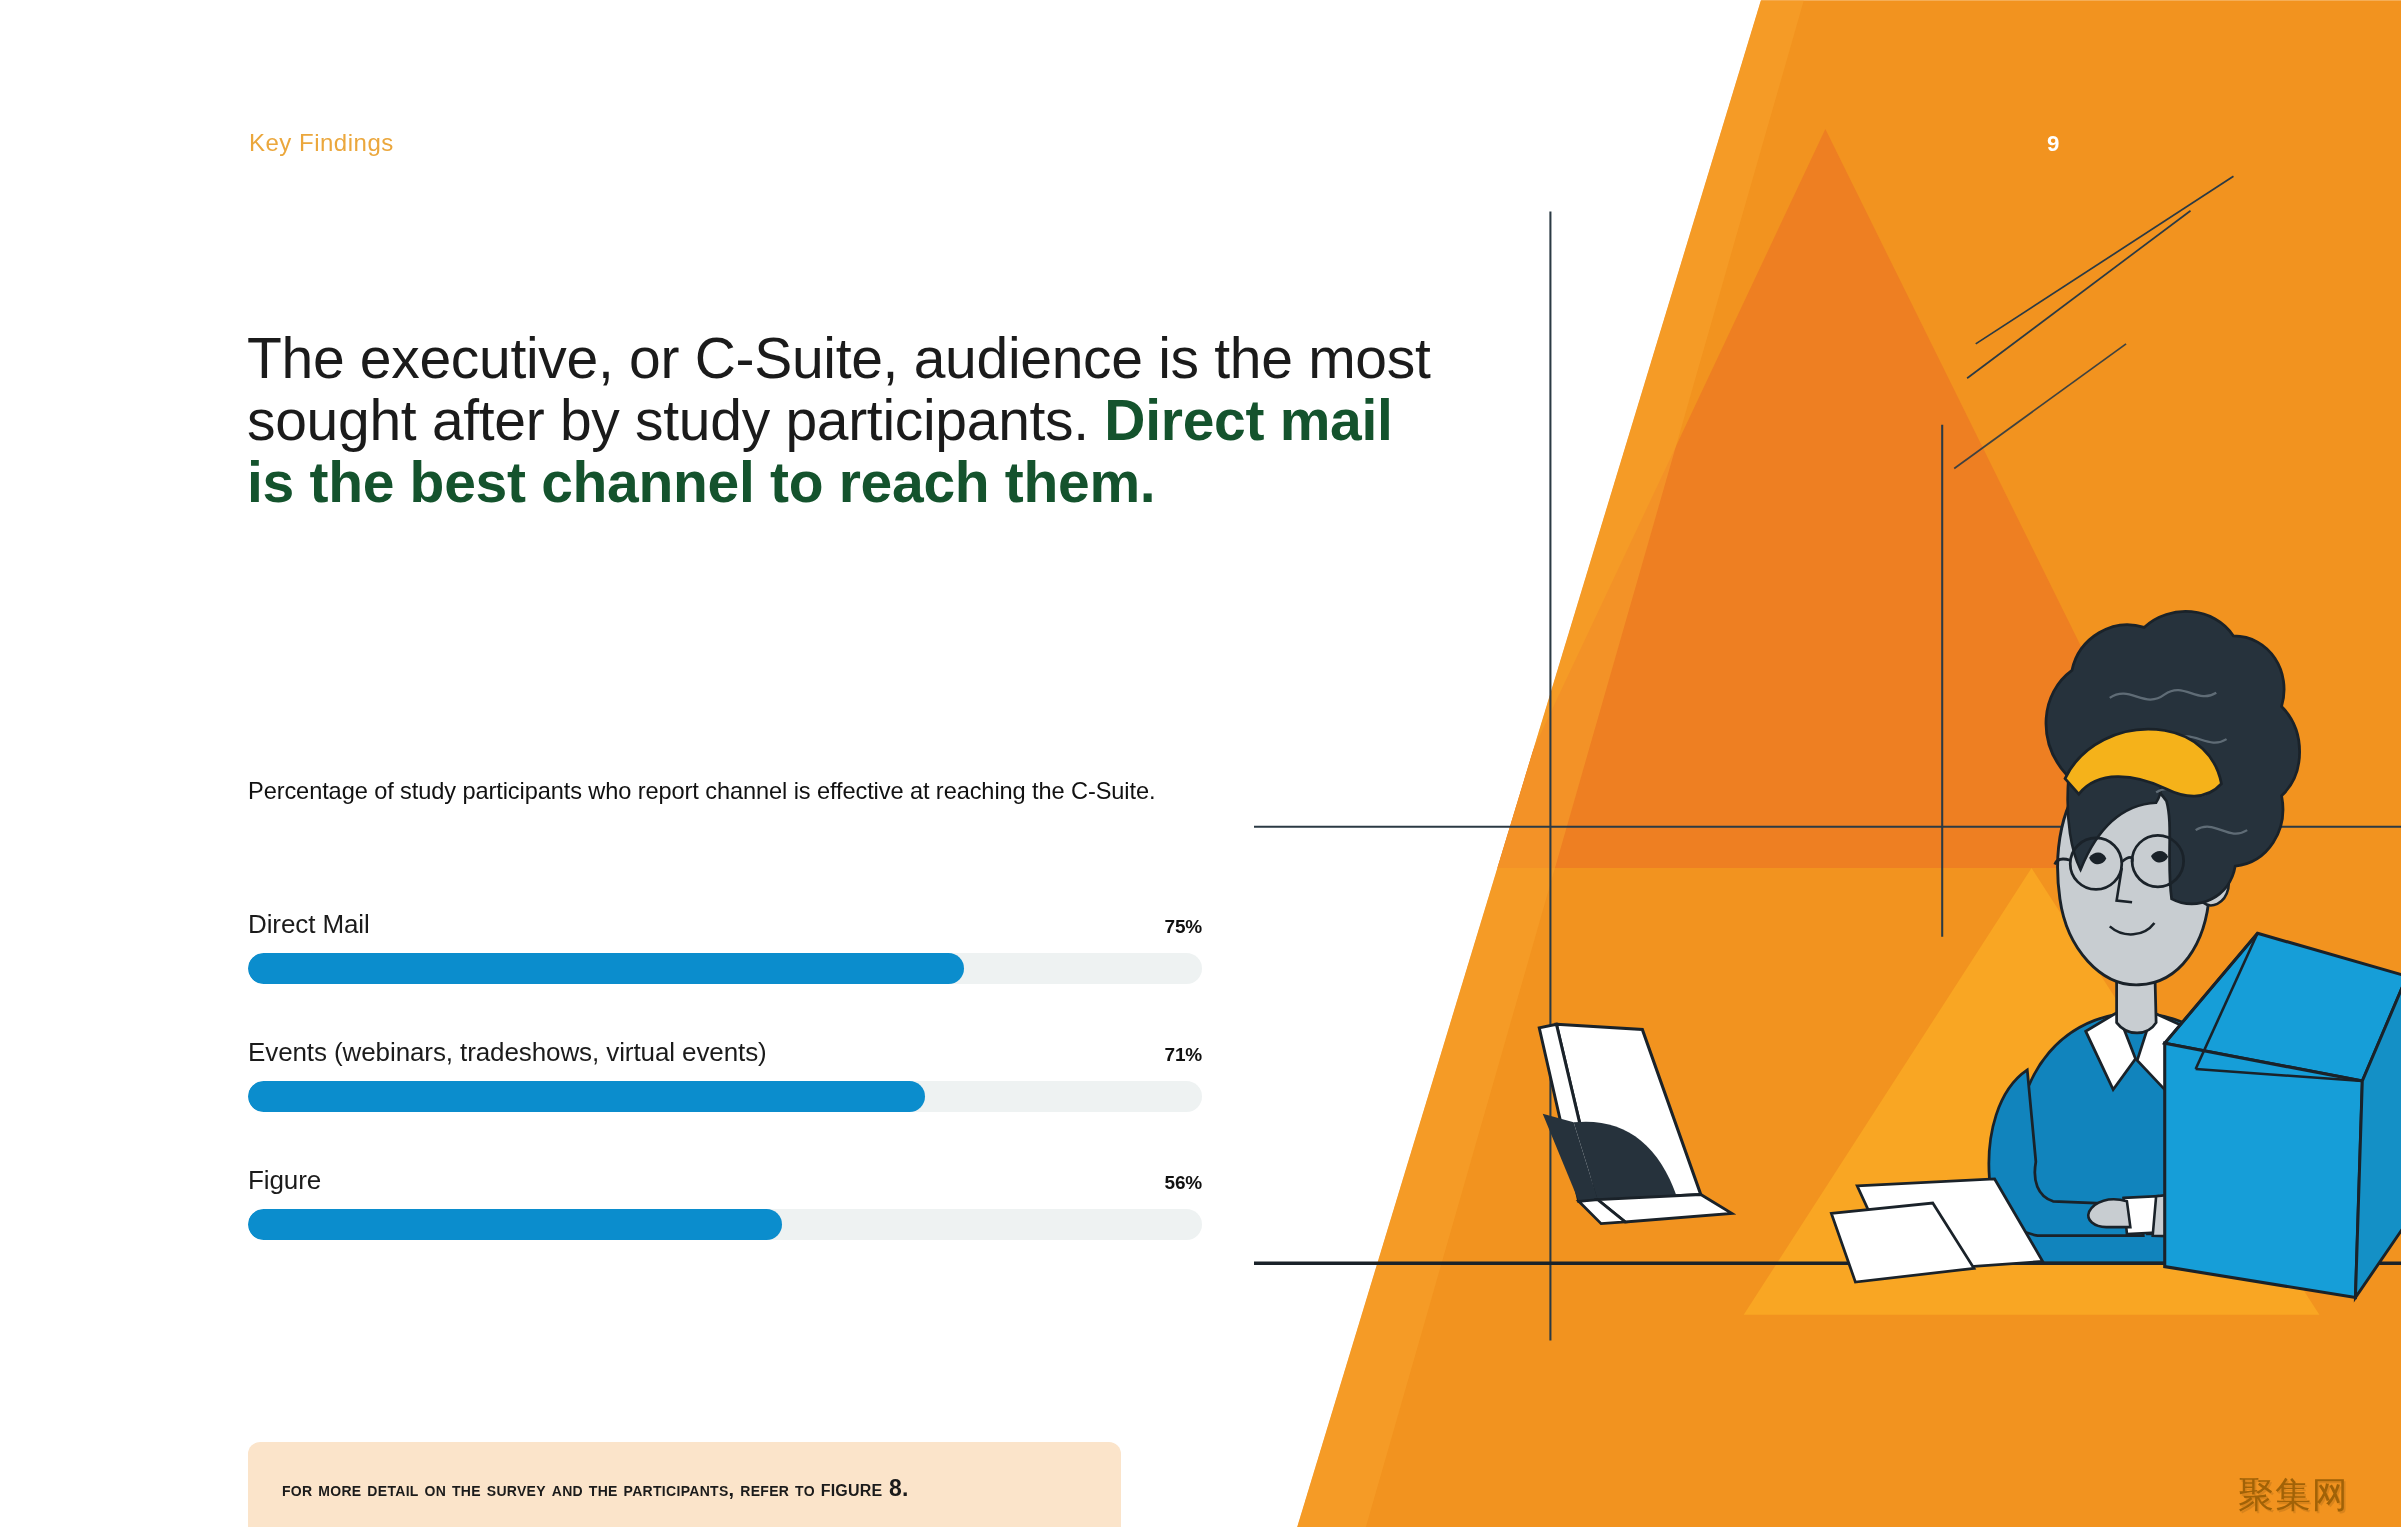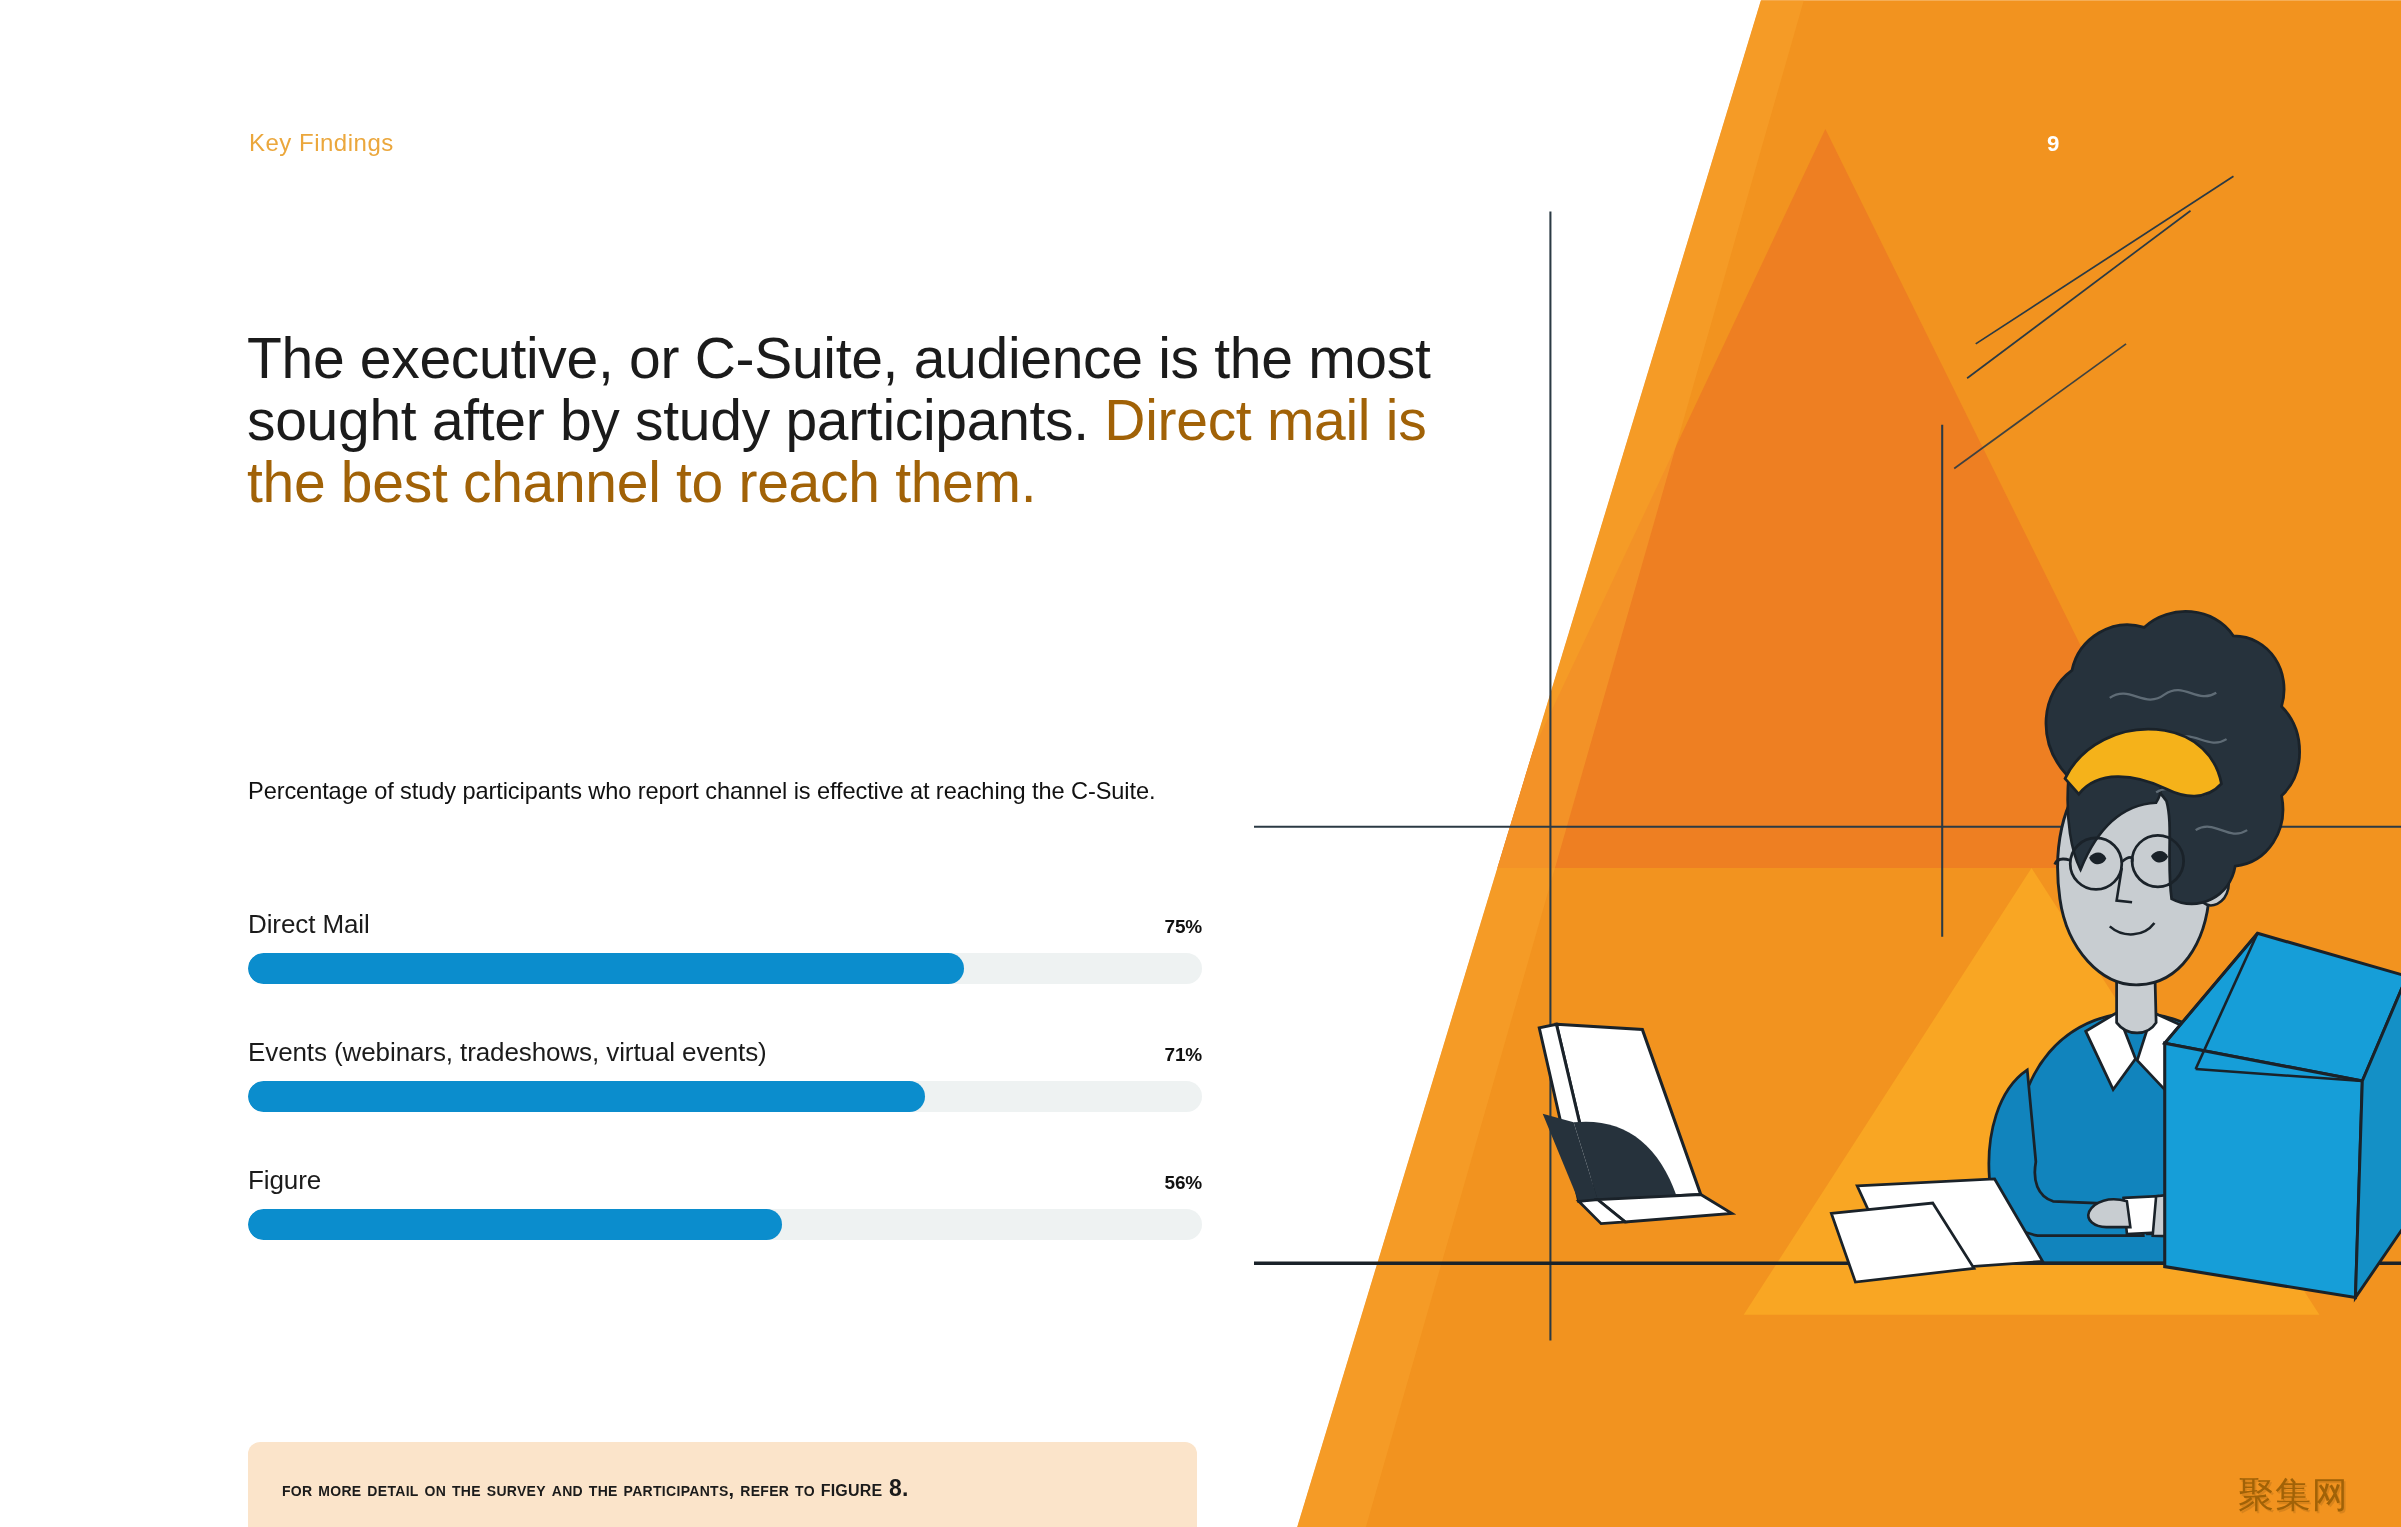--- a/index.html
+++ b/index.html
@@ -68,22 +68,22 @@
     left: 247px;
     top: 289px;
     width: 1203px;
     font-size: 57px;
     line-height: 1.09;
     color: #1b1b1b;
     font-weight: 300;
     letter-spacing: -0.3px;
   }
   #headline .accent {
-    color: #a16207;
-    font-weight: 400;
+    color: #14532d;
+    font-weight: 700;
   }
 
   #chart-title {
     position: absolute;
     left: 248px;
     top: 775px;
     width: 997px;
     font-size: 23.6px;
     font-weight: normal;
     line-height: 1.42;
@@ -133,21 +133,21 @@
     height: 31px;
     background: #0b8dcd;
     border-radius: 15.5px;
   }
 
   
   #footnote {
     position: absolute;
     left: 248px;
     top: 1442px;
-    width: 949px;
+    width: 873px;
     height: 86px;
     background: #fbe4ca;
     border-radius: 12px 12px 0 0;
     box-sizing: border-box;
     padding: 33px 0 0 34px;
   }
   #footnote-text {
     font-size: 20px;
     font-weight: bold;
     color: #1b1b1b;

